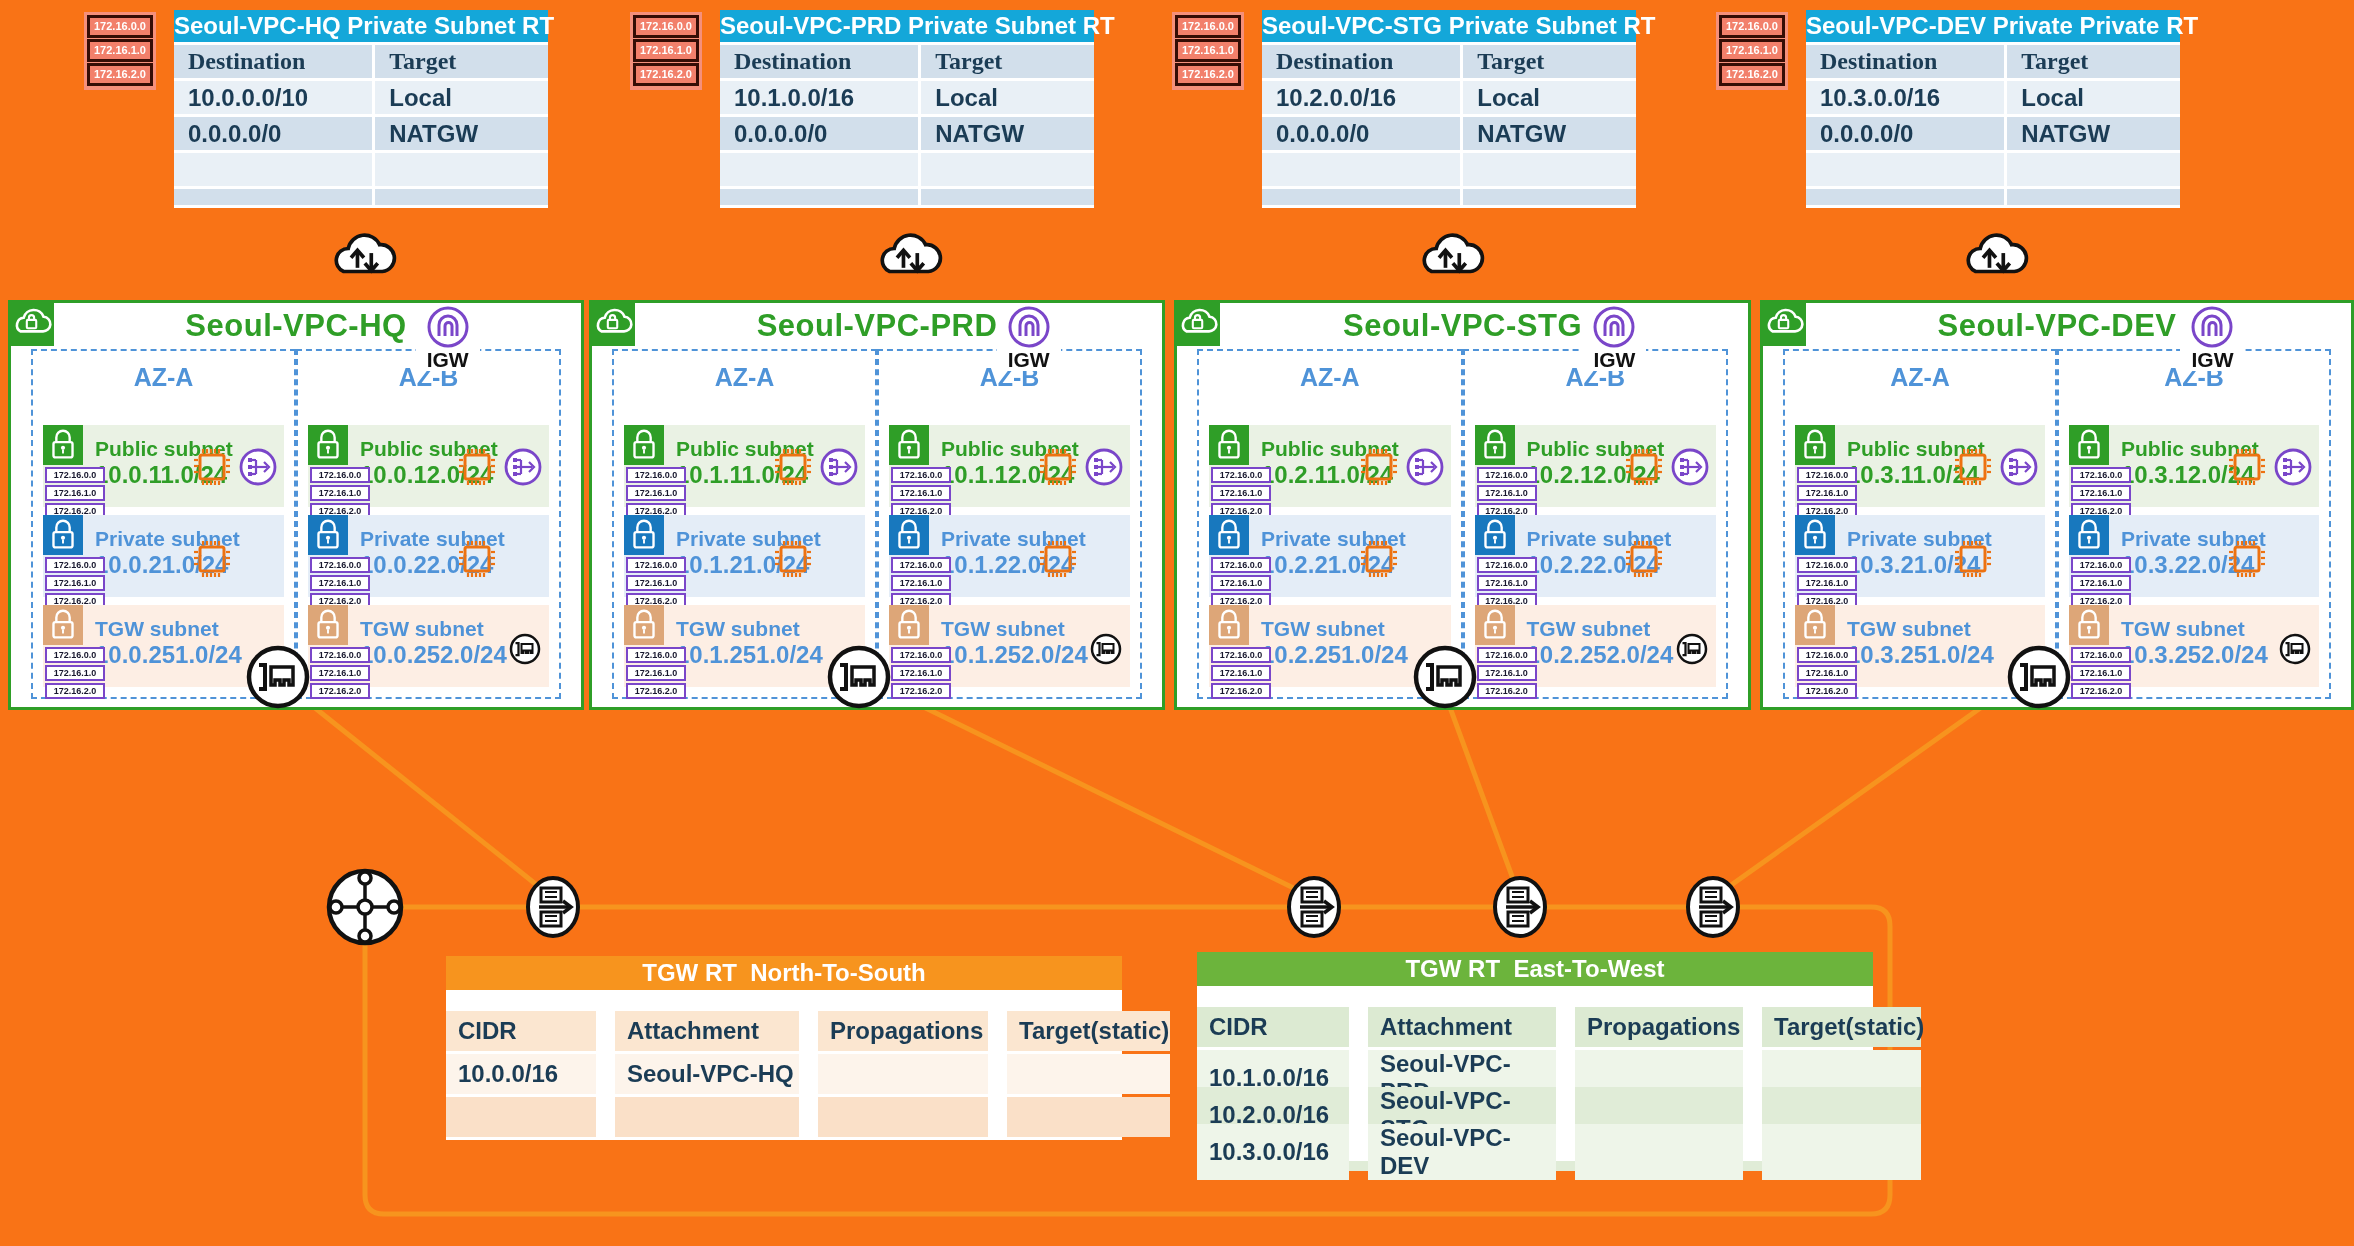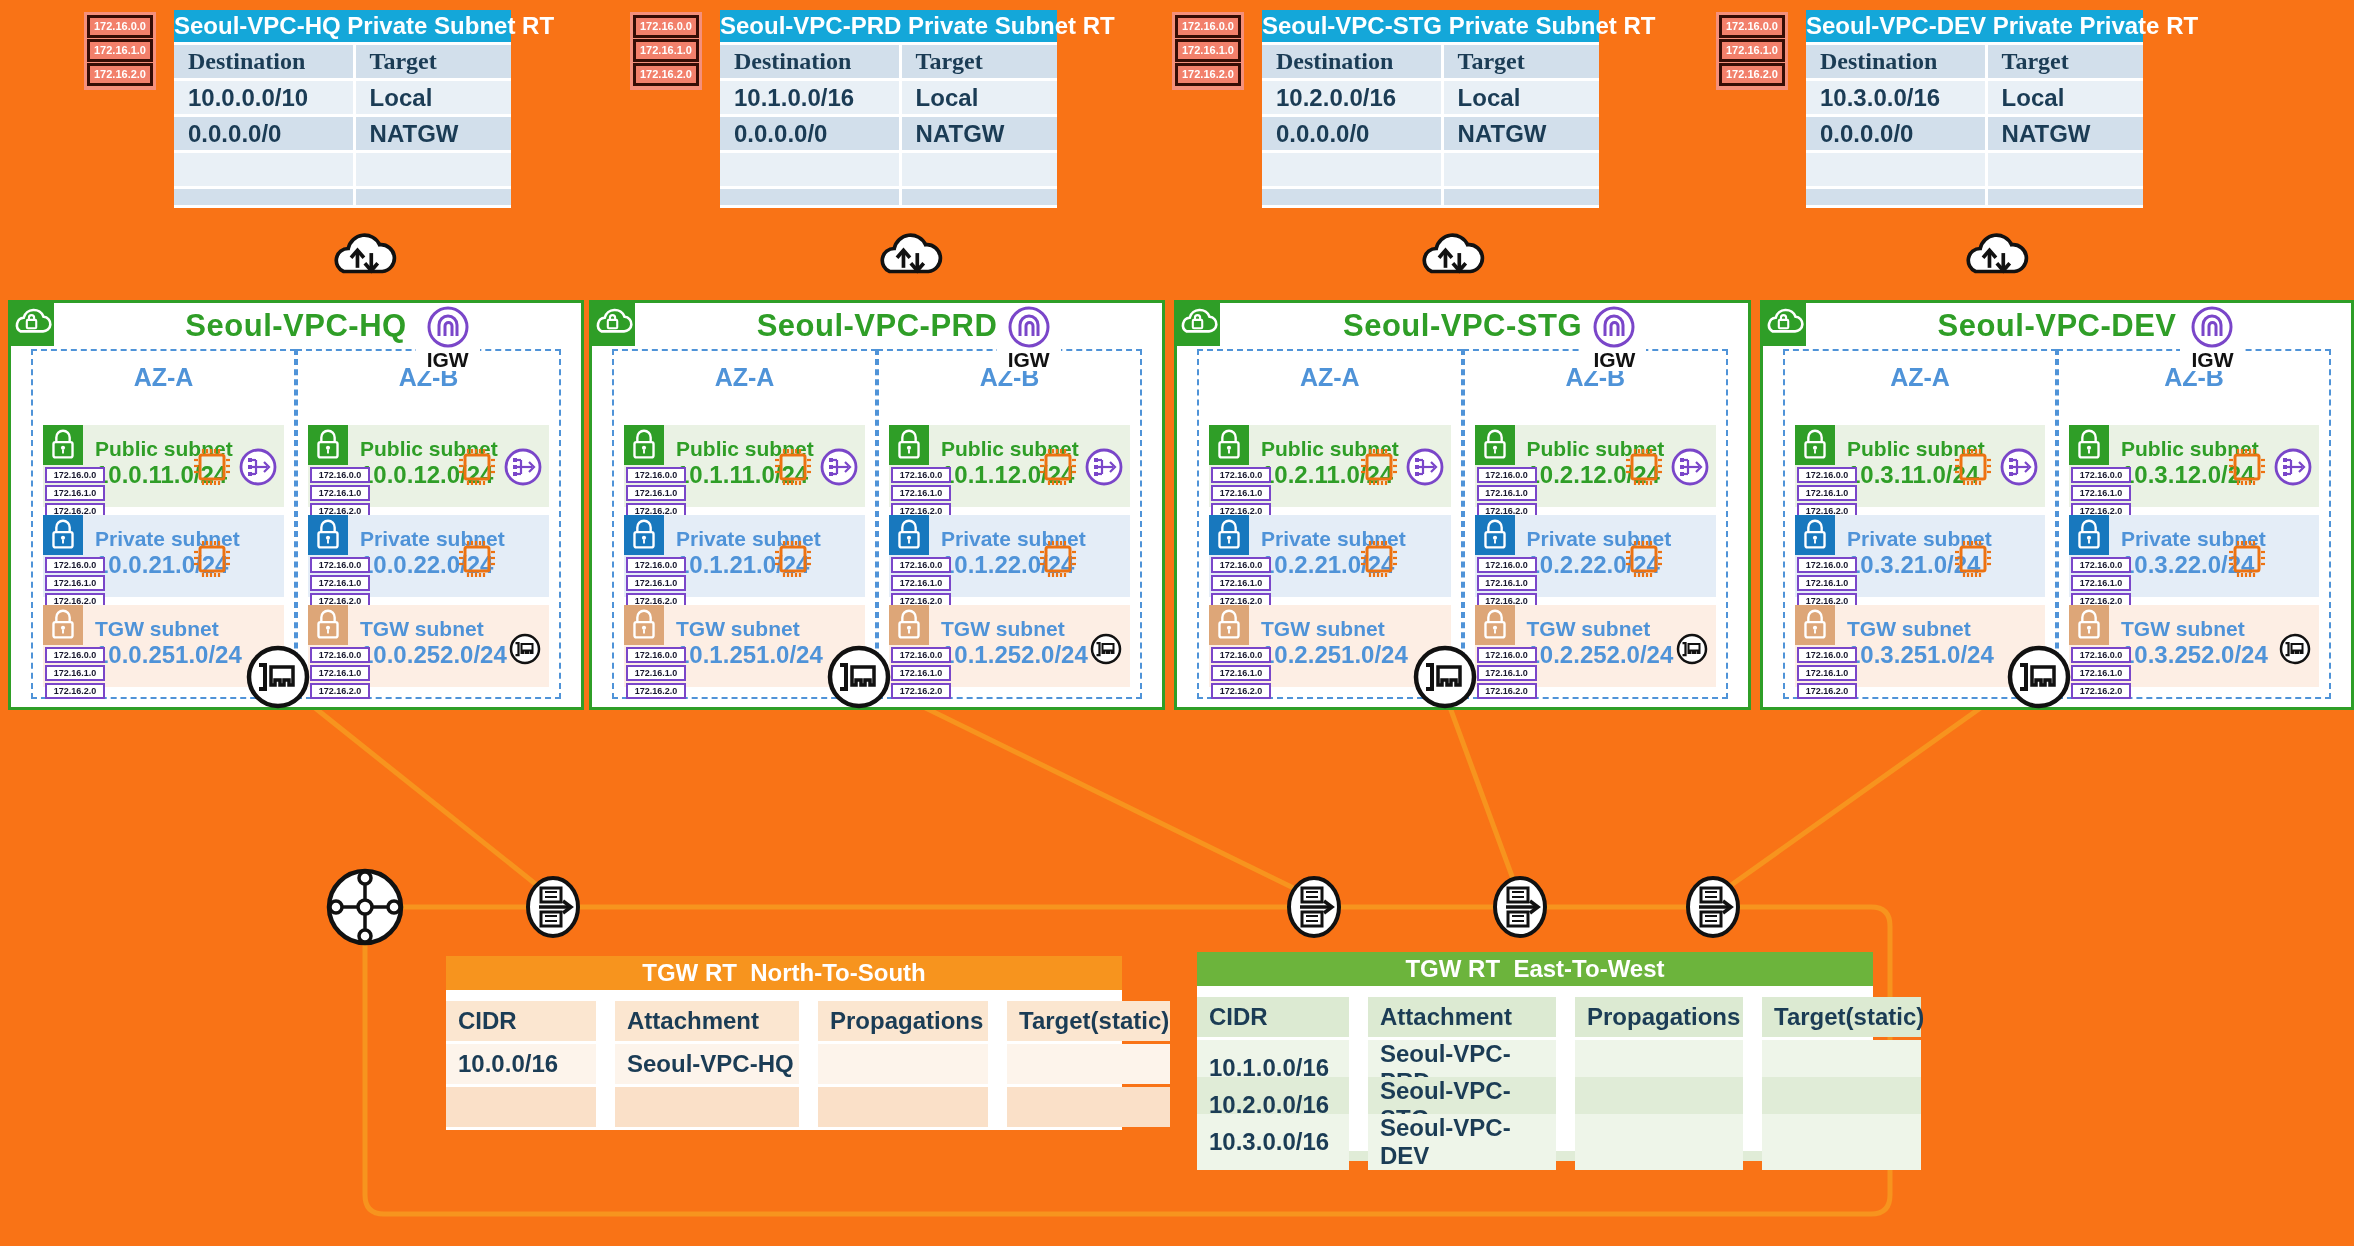--- a/index.html
+++ b/index.html
@@ -10,21 +10,21 @@
   #overlay{position:absolute;left:0;top:0;width:2354px;height:1246px;}
   
   .rt-unit{position:absolute;top:10px;width:470px;height:290px;}
   #top-units > .rt-unit:nth-of-type(1){left:84px}
   #top-units > .rt-unit:nth-of-type(2){left:630px}
   #top-units > .rt-unit:nth-of-type(3){left:1172px}
   #top-units > .rt-unit:nth-of-type(4){left:1716px}
   .fw-stack{position:absolute;left:0;top:2px;background:var(--red_halo);padding:3px;}
   .fw-chip{width:60px;height:17px;border:3px solid var(--red_border);background:var(--red_bg);
            color:#fff;font-size:11px;font-weight:700;line-height:17px;text-align:center;margin-bottom:1px;}
-  .cyan-table{position:absolute;left:90px;top:0;width:337px;background:#fff;}
+  .cyan-table{position:absolute;left:90px;top:0;width:374px;background:#fff;}
   .cyan-title{height:32px;line-height:32px;background:var(--cyan);color:#fff;text-align:center;
               font-size:24px;font-weight:700;margin-bottom:3px;white-space:pre;}
   .cyan-row{display:grid;grid-template-columns:53% 1fr;gap:3px;margin-bottom:3px;height:33px;}
   .cyan-row>div{line-height:33px;padding-left:14px;font-size:24px;font-weight:700;}
   .cyan-row.head>div{background:var(--row_dark);font-family:Liberation Serif, serif;}
   .cyan-rows .cyan-row:nth-child(odd)>div{background:var(--row_light);}
   .cyan-rows .cyan-row:nth-child(even)>div{background:var(--row_dark);}
   .cyan-row.e1>div{background:var(--row_light);}
   .cyan-row.e2{height:16px}
   .cyan-row.e2>div{background:var(--row_dark);}
@@ -65,21 +65,21 @@
   .subnet[data-type="public"] .icon-chip{display:block;right:52px;top:22px;}
   .subnet[data-type="private"] .icon-chip{display:block;right:52px;top:24px;}
   .subnet[data-type="public"] .icon-nat{display:block;right:6px;top:22px;}
   .subnet[data-att="small"] .att-small{display:block;right:8px;top:28px;}
   .subnet[data-att="big"] .att-big{display:block;right:-26px;bottom:-22px;z-index:4;}
   
   .tgw-table{position:absolute;background:#fff;width:676px;}
   #north-table{left:446px;top:956px;}
   #east-table{left:1197px;top:952px;}
   .tgw-title{height:34px;line-height:34px;color:#fff;text-align:center;font-size:24px;font-weight:700;
-             margin-bottom:11px;white-space:pre;}
+             margin-bottom:21px;white-space:pre;}
   #north-table .tgw-title{background:var(--orange);}
   #east-table .tgw-title{background:var(--green_title);}
   .tgw-row{display:grid;gap:19px;margin-bottom:3px;}
   #north-table .tgw-row{grid-template-columns:150px 184px 170px 163px;height:40px;}
   #east-table .tgw-row{grid-template-columns:152px 188px 168px 159px;height:34px;}
   #east-table .tgw-row.head{height:40px;}
   .tgw-row>div{padding-left:12px;font-size:24px;display:flex;align-items:center;}
   .tgw-row.head>div{font-weight:700;}
   #north-table .tgw-row.head>div{background:var(--orange_head);}
   #north-table .tgw-rows .tgw-row:nth-child(odd)>div{background:var(--orange_light);}

